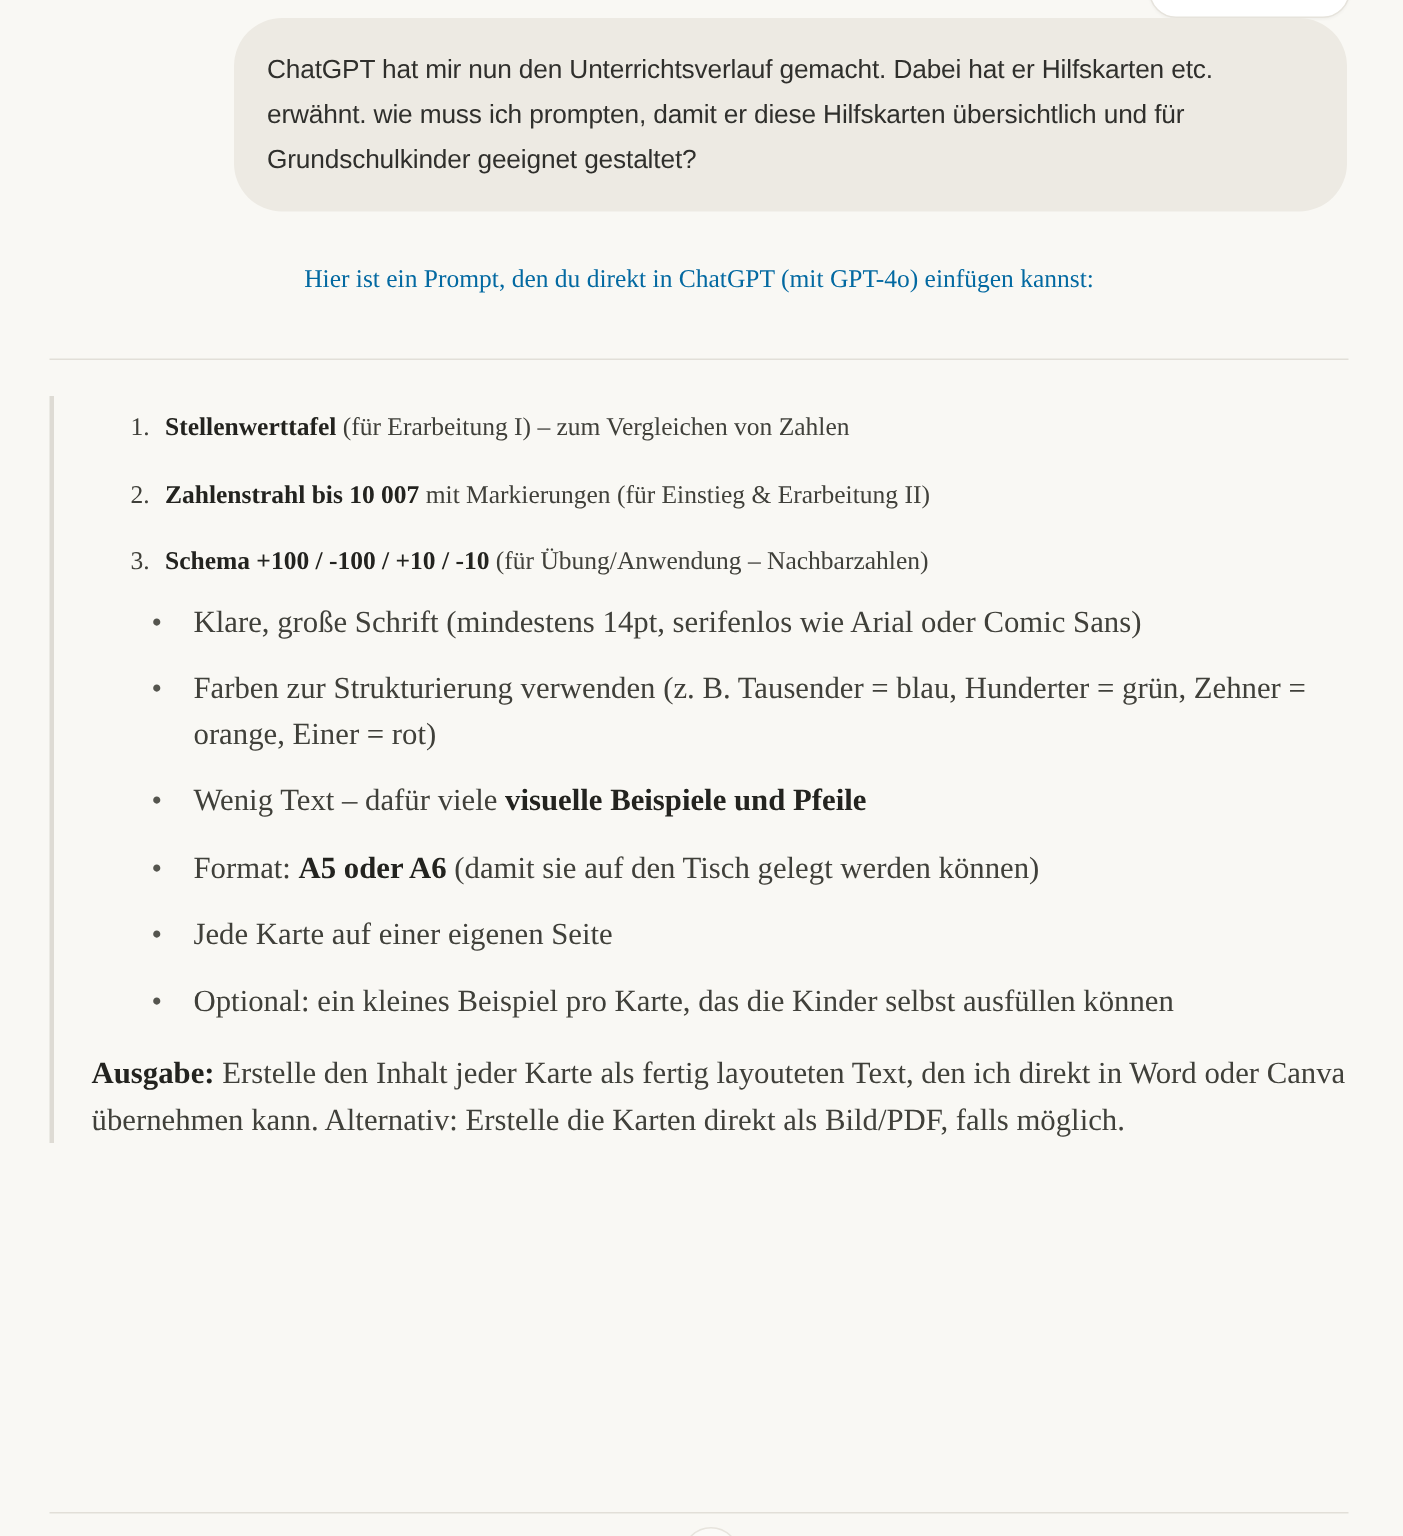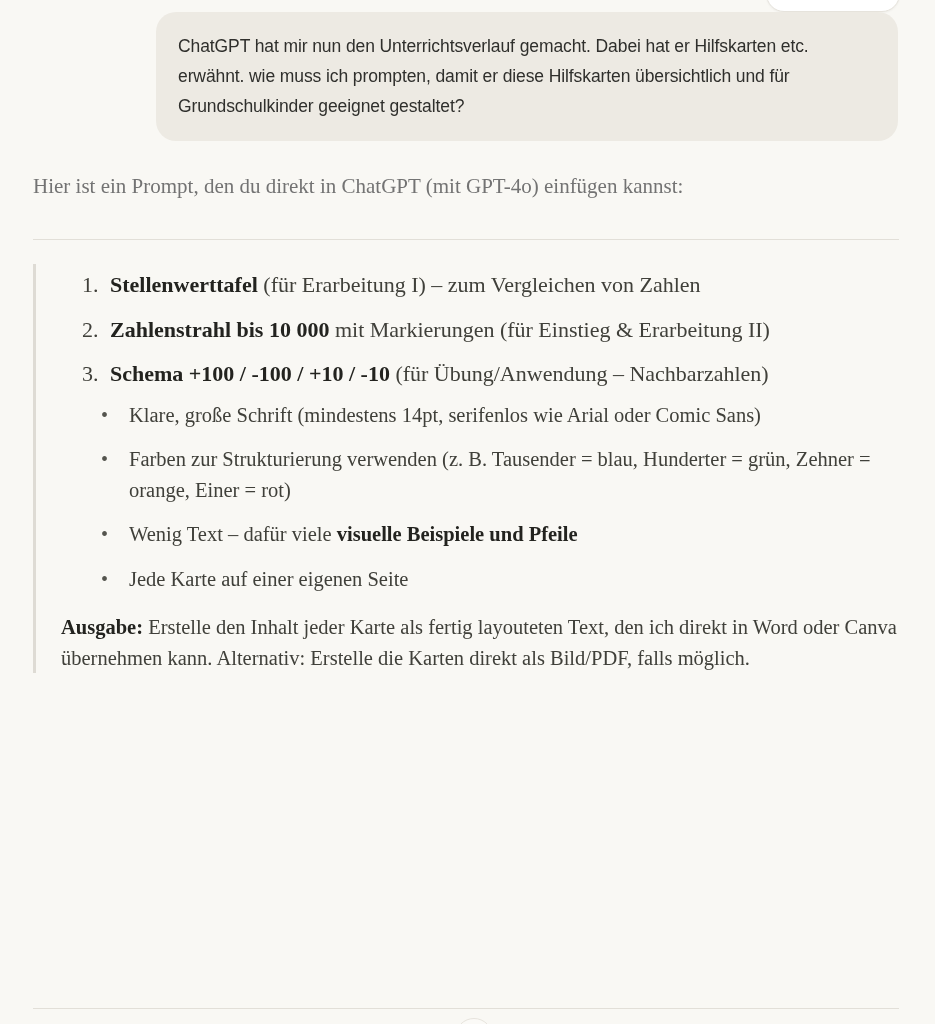--- a/index.html
+++ b/index.html
@@ -34,21 +34,21 @@
     top: 12px;
     left: 0;
     right: 0;
     display: flex;
     justify-content: flex-end;
     padding-right: 37px;
   }
   .user-bubble {
     max-width: 742px;
     background: #edeae3;
-    border-radius: 20px;
+    border-radius: 32px;
     padding: 19px 22px 20px 22px;
     box-sizing: border-box;
   }
   .user-bubble p {
     margin: 0;
     font-family: "Liberation Sans", "DejaVu Sans", sans-serif;
     font-size: 17.5px;
     line-height: 30px;
     color: #2f2f2c;
     letter-spacing: -0.1px;
@@ -56,23 +56,24 @@
 
   
   .assistant {
     position: absolute;
     top: 171px;
     left: 33px;
     width: 866px;
   }
   .intro {
     margin: 0;
-    font-size: 21px;
+    font-size: 17px;
     line-height: 30px;
-    color: #737373;
+    color: #0369a1;
+    text-align: center;
   }
 
   hr.rule {
     border: 0;
     border-top: 1px solid #e2dfd8;
     margin: 0;
     width: 866px;
   }
   .rule-top {
     position: absolute;
@@ -103,21 +104,21 @@
     color: #40403a;
   }
   blockquote.prompt b, blockquote.prompt strong {
     color: #23231f;
     font-weight: bold;
   }
 
   ol.numbered {
     margin: 6px 0 10px 0;
     padding-left: 43px;
-    font-size: 22px;
+    font-size: 17px;
     line-height: 30.5px;
     color: #40403a;
   }
   ol.numbered li {
     margin-bottom: 14px;
     padding-left: 6px;
   }
   ol.numbered li:last-child { margin-bottom: 0; }
 
   ul.bullets {
@@ -179,40 +180,46 @@
 <blockquote class="prompt">
 
 
 
 
   <ol class="numbered">
     <li>
       <b>Stellenwerttafel</b><span> (für Erarbeitung I) – zum Vergleichen von Zahlen</span>
     </li>
     <li>
-      <b>Zahlenstrahl bis 10 000</b><span> mit Markierungen (für Einstieg &amp; Erarbeitung II)</span>
+      <b>Zahlenstrahl bis 10 007</b><span> mit Markierungen (für Einstieg &amp; Erarbeitung II)</span>
     </li>
     <li>
       <b>Schema +100 / -100 / +10 / -10</b><span> (für Übung/Anwendung – Nachbarzahlen)</span>
     </li>
   </ol>
 
 
   <ul class="bullets">
     <li>
       <span>Klare, große Schrift (mindestens 14pt, serifenlos wie Arial oder Comic Sans)</span><b></b><span></span>
     </li>
     <li>
       <span>Farben zur Strukturierung verwenden (z. B. Tausender = blau, Hunderter = grün, Zehner = orange, Einer = rot)</span><b></b><span></span>
     </li>
     <li>
       <span>Wenig Text – dafür viele </span><b>visuelle Beispiele und Pfeile</b><span></span>
     </li>
     <li>
+      <span>Format: </span><b>A5 oder A6</b><span> (damit sie auf den Tisch gelegt werden können)</span>
+    </li>
+    <li>
       <span>Jede Karte auf einer eigenen Seite</span><b></b><span></span>
+    </li>
+    <li>
+      <span>Optional: ein kleines Beispiel pro Karte, das die Kinder selbst ausfüllen können</span><b></b><span></span>
     </li>
   </ul>
 
   <p class="gap-before">
     <b>Ausgabe:</b><span> Erstelle den Inhalt jeder Karte als fertig layouteten Text, den ich direkt in Word oder Canva übernehmen kann. Alternativ: Erstelle die Karten direkt als Bild/PDF, falls möglich.</span>
   </p>
 
 </blockquote>
 
 <hr class="rule rule-bottom">

